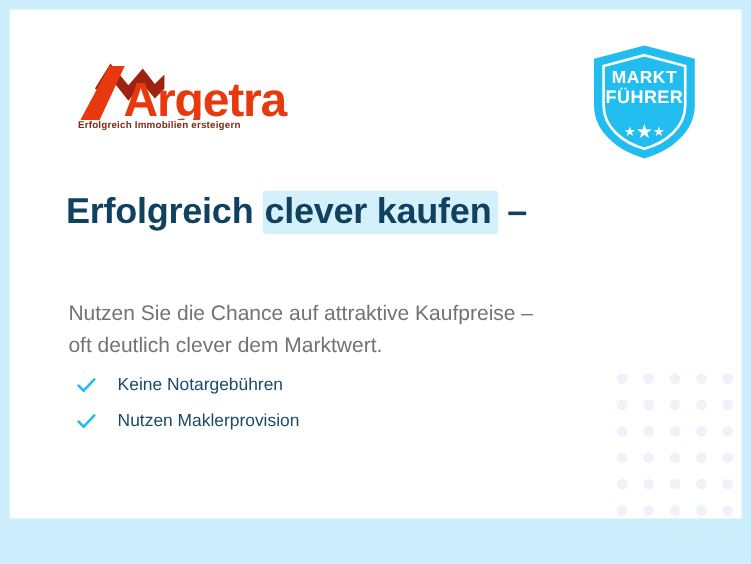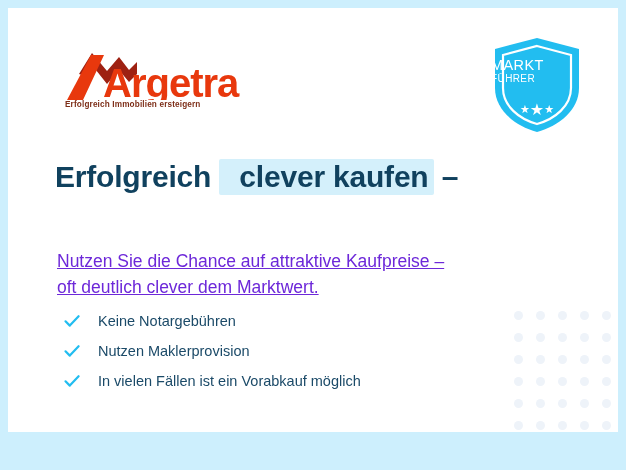--- a/index.html
+++ b/index.html
@@ -82,29 +82,29 @@
     top: 28px;
     width: 92px;
     height: 98px;
   }
   .badge svg { display: block; }
   .badge-text {
     position: absolute;
     left: 0;
     top: 22px;
     width: 92px;
-    text-align: left;
+    text-align: center;
     color: #ffffff;
-    font-weight: normal;
+    font-weight: bold;
     line-height: 1.08;
     letter-spacing: 0.4px;
     pointer-events: none;
   }
   .badge-line1 { font-size: 14.5px; }
-  .badge-line2 { font-size: 10px; }
+  .badge-line2 { font-size: 15px; }
   .badge-stars {
     position: absolute;
     left: 0;
     top: 64px;
     width: 92px;
     text-align: center;
     color: #ffffff;
     letter-spacing: 0px;
     font-size: 11px;
     pointer-events: none;
@@ -118,35 +118,34 @@
     top: 130px;
     width: 520px;
     color: #10415e;
     font-size: 30px;
     font-weight: bold;
     line-height: 1.26;
     letter-spacing: -0.2px;
   }
   .headline .hl {
     background: #d4f0fb;
-    padding: 1px 5px 2px 20px;
+    padding: 1px 5px 2px 1px;
     border-radius: 2px;
   }
 
   
   .subheading {
     position: absolute;
     left: 49px;
     top: 222px;
     width: 520px;
-    color: #6d28d9;
+    color: #737373;
     font-size: 17.5px;
     font-weight: normal;
     line-height: 1.5;
-    text-decoration: underline;
   }
 
   
   .bullets {
     position: absolute;
     left: 55px;
     top: 298px;
     width: 480px;
     list-style: none;
     margin: 0;
@@ -260,24 +259,16 @@
         <span class="bullet-label">Keine Notargebühren</span>
       </li>
       <li>
         <span class="check-icon">
           <svg width="18" height="18" viewBox="0 0 18 18" xmlns="http://www.w3.org/2000/svg">
             <path d="M2.5 9.3 L6.8 13.6 L15.6 4.2" fill="none" stroke="#22bdf0" stroke-width="2.2" stroke-linecap="round" stroke-linejoin="round"></path>
           </svg>
         </span>
         <span class="bullet-label">Nutzen Maklerprovision</span>
       </li>
-      <li>
-        <span class="check-icon">
-          <svg width="18" height="18" viewBox="0 0 18 18" xmlns="http://www.w3.org/2000/svg">
-            <path d="M2.5 9.3 L6.8 13.6 L15.6 4.2" fill="none" stroke="#22bdf0" stroke-width="2.2" stroke-linecap="round" stroke-linejoin="round"></path>
-          </svg>
-        </span>
-        <span class="bullet-label">In vielen Fällen ist ein Vorabkauf möglich</span>
-      </li>
     </ul>
 
   </div>
 </div>
 
 </body></html>

